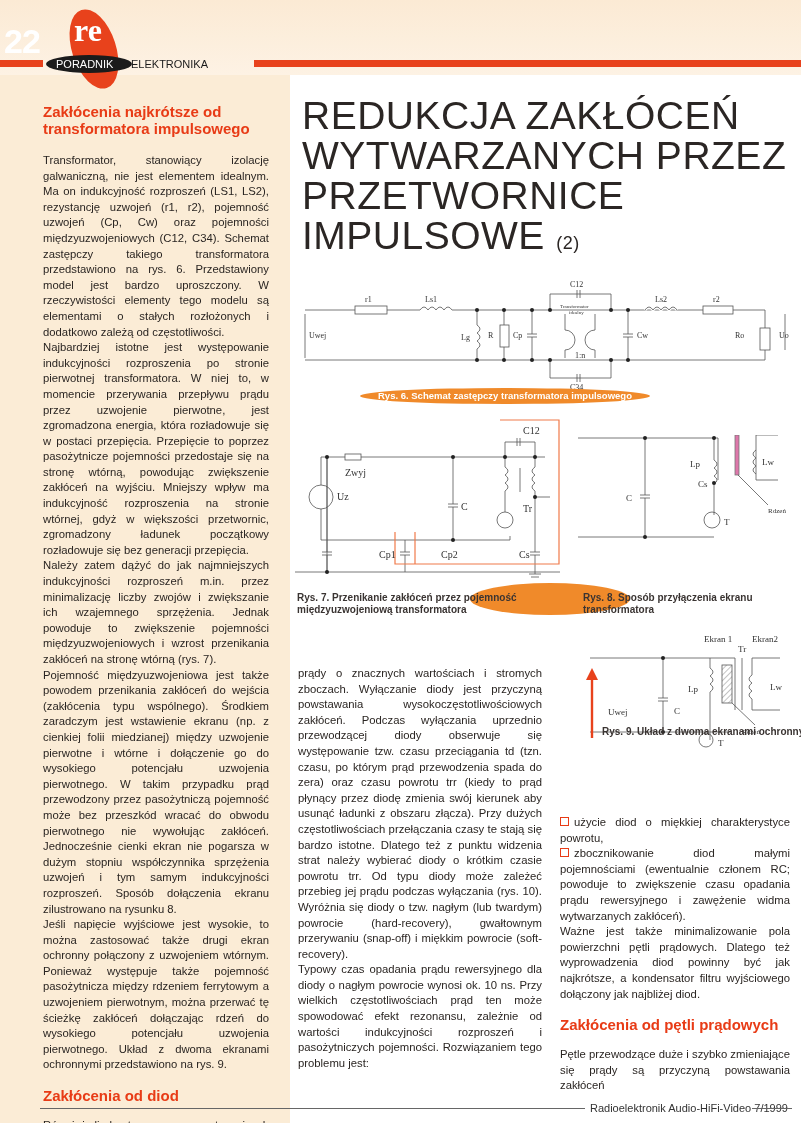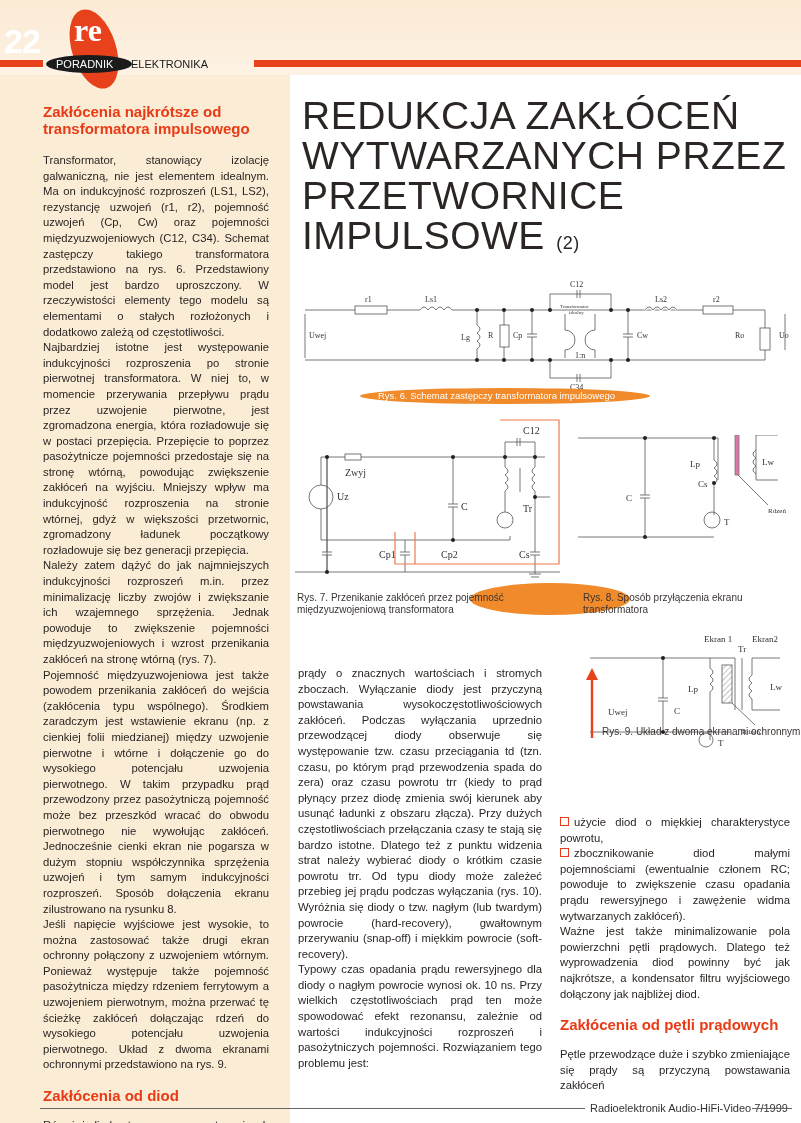--- a/index.html
+++ b/index.html
@@ -12,21 +12,21 @@
   .logo-oval { position:absolute; left:72px; top:8px; width:44px; height:82px; border-radius:50%; background:#e8421c; transform:rotate(-18deg); }
   .logo-re { position:absolute; left:74px; top:12px; font-family:"Liberation Serif", serif; font-weight:bold; font-size:32px; color:#ffffff; }
   .logo-black { position:absolute; left:46px; top:55px; width:86px; height:18px; border-radius:50%; background:#1b1b1b; }
   .logo-poradnik { position:absolute; left:56px; top:58px; font-size:11px; font-weight:normal; color:#fff; }
   .logo-elek { position:absolute; left:131px; top:58px; font-size:11px; font-weight:normal; color:#1b1b1b; }
   .h-red { color:#e83b16; font-weight:bold; font-size:15px; line-height:17px; margin:0; }
   .col { position:absolute; font-size:11.3px; line-height:15.6px; text-align:justify; }
   .col p { margin:0; text-indent:0; }
   .title { position:absolute; left:302px; top:96px; font-size:39px; line-height:40px; color:#2b2624; font-weight:normal; letter-spacing:0.5px; }
   .title .sub { font-size:18px; }
-  .caption { font-size:10px; font-weight:normal; color:#3a3432; line-height:12px; }
+  .caption { font-size:10px; font-weight:bold; color:#3a3432; line-height:12px; }
   .pill { position:absolute; border-radius:50%; background:#f08a2a; }
   .fig { position:absolute; }
   .footer-line { position:absolute; top:1108px; height:1px; background:#666; }
   .footer-text { position:absolute; left:590px; top:1102px; font-size:11px; color:#333; }
   .bullet { display:inline-block; width:7px; height:7px; border:1.6px solid #e83b16; margin-right:5px; vertical-align:0; }
   svg text { font-family:"Liberation Serif", serif; }
 </style>
 </head>
 <body>
 

